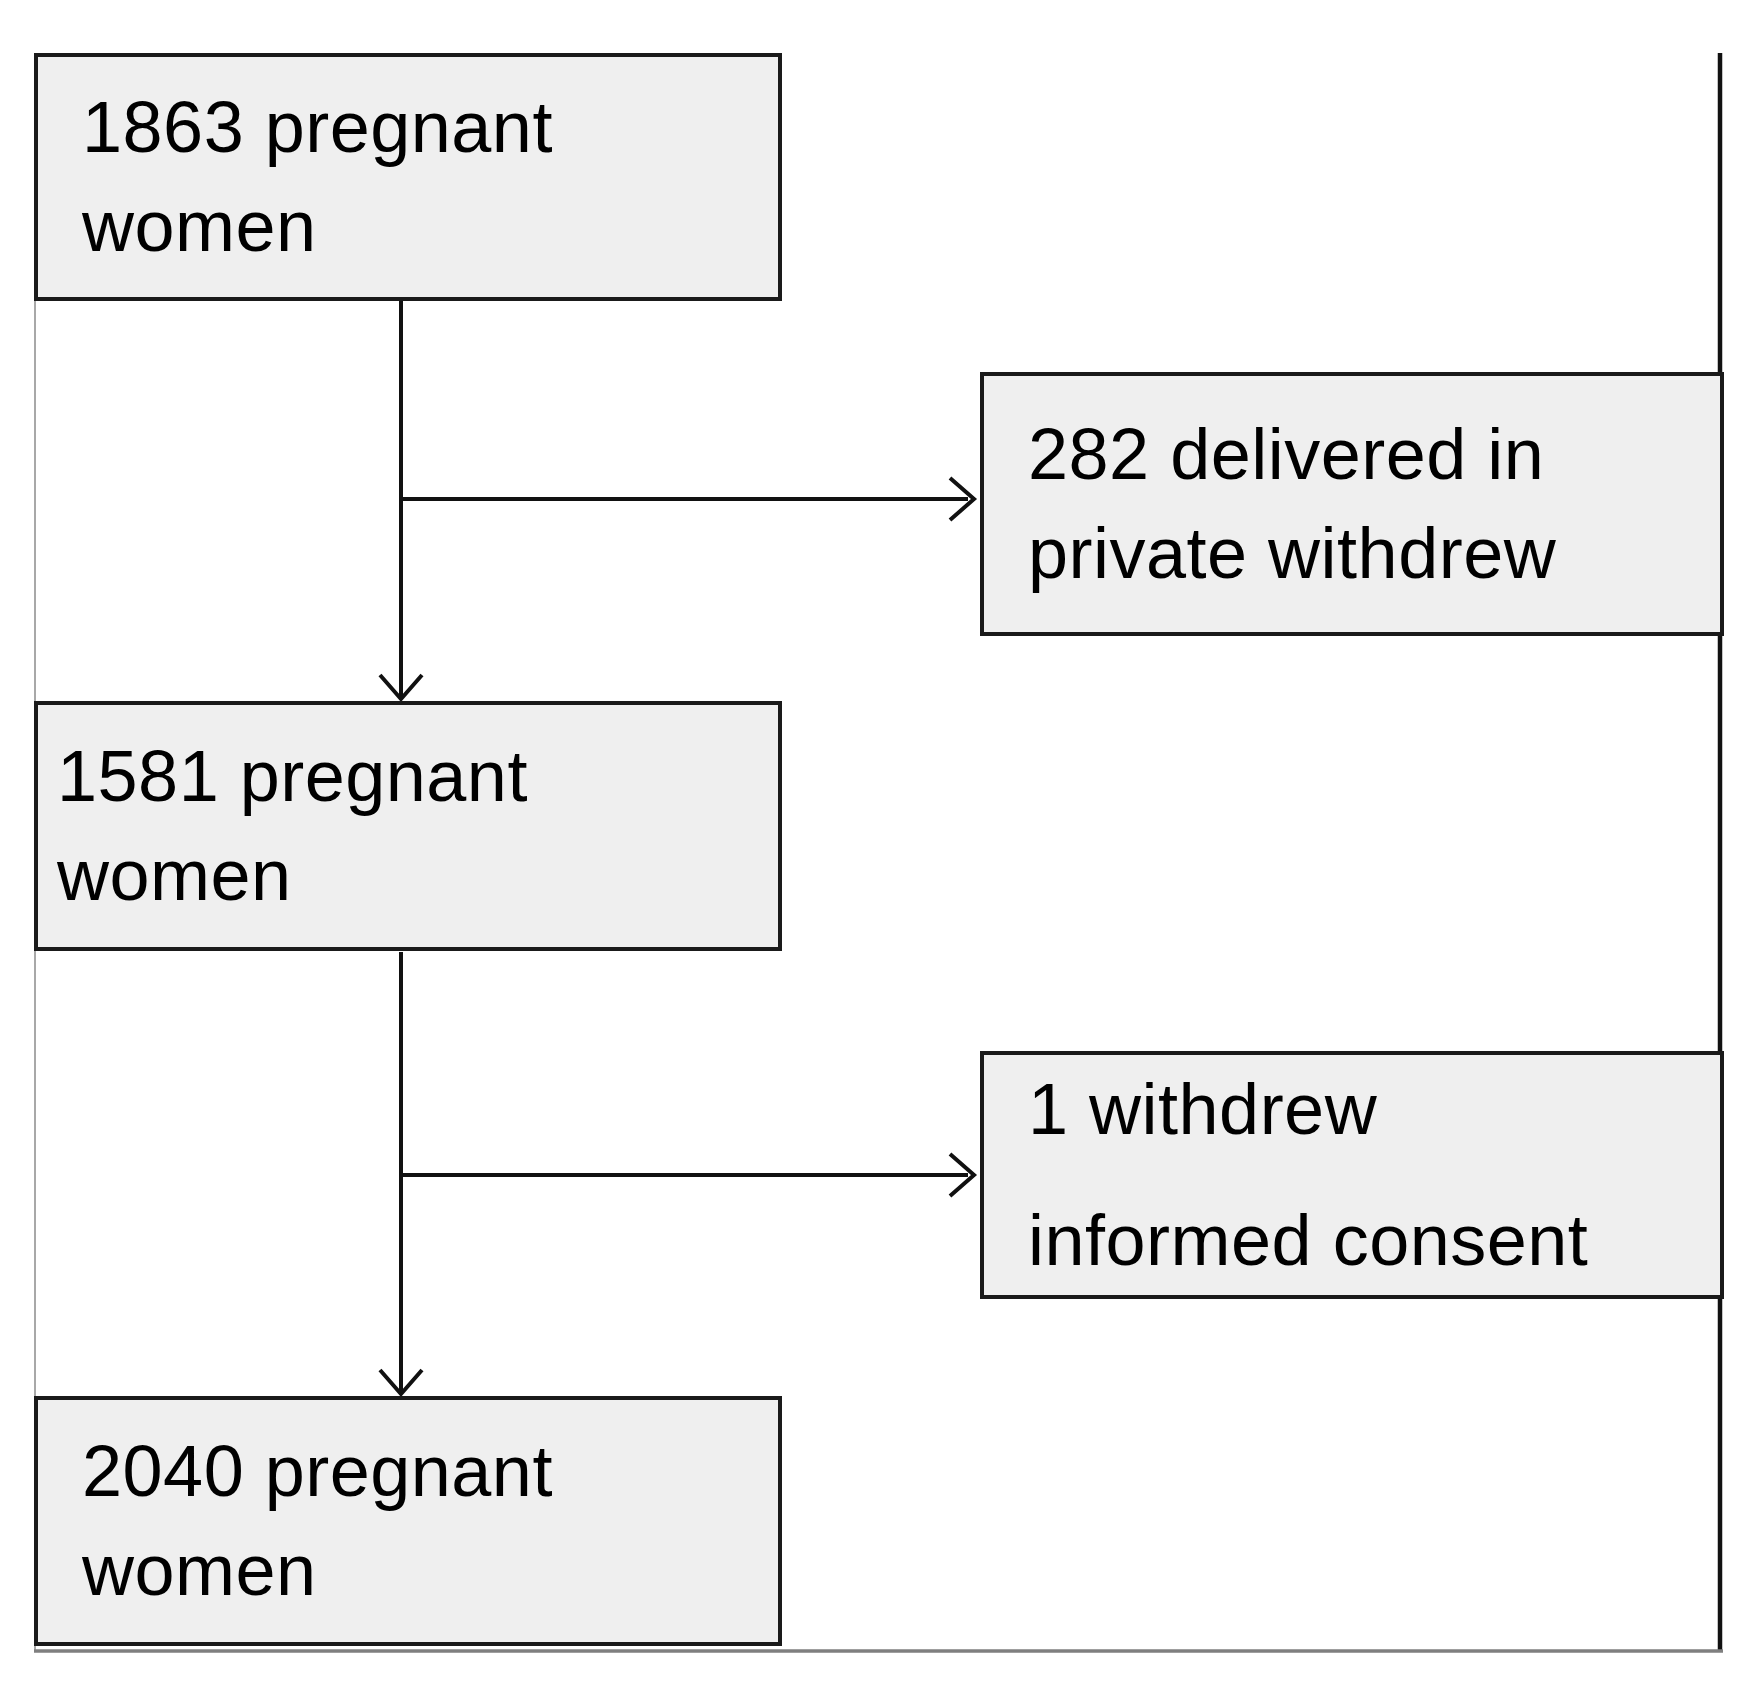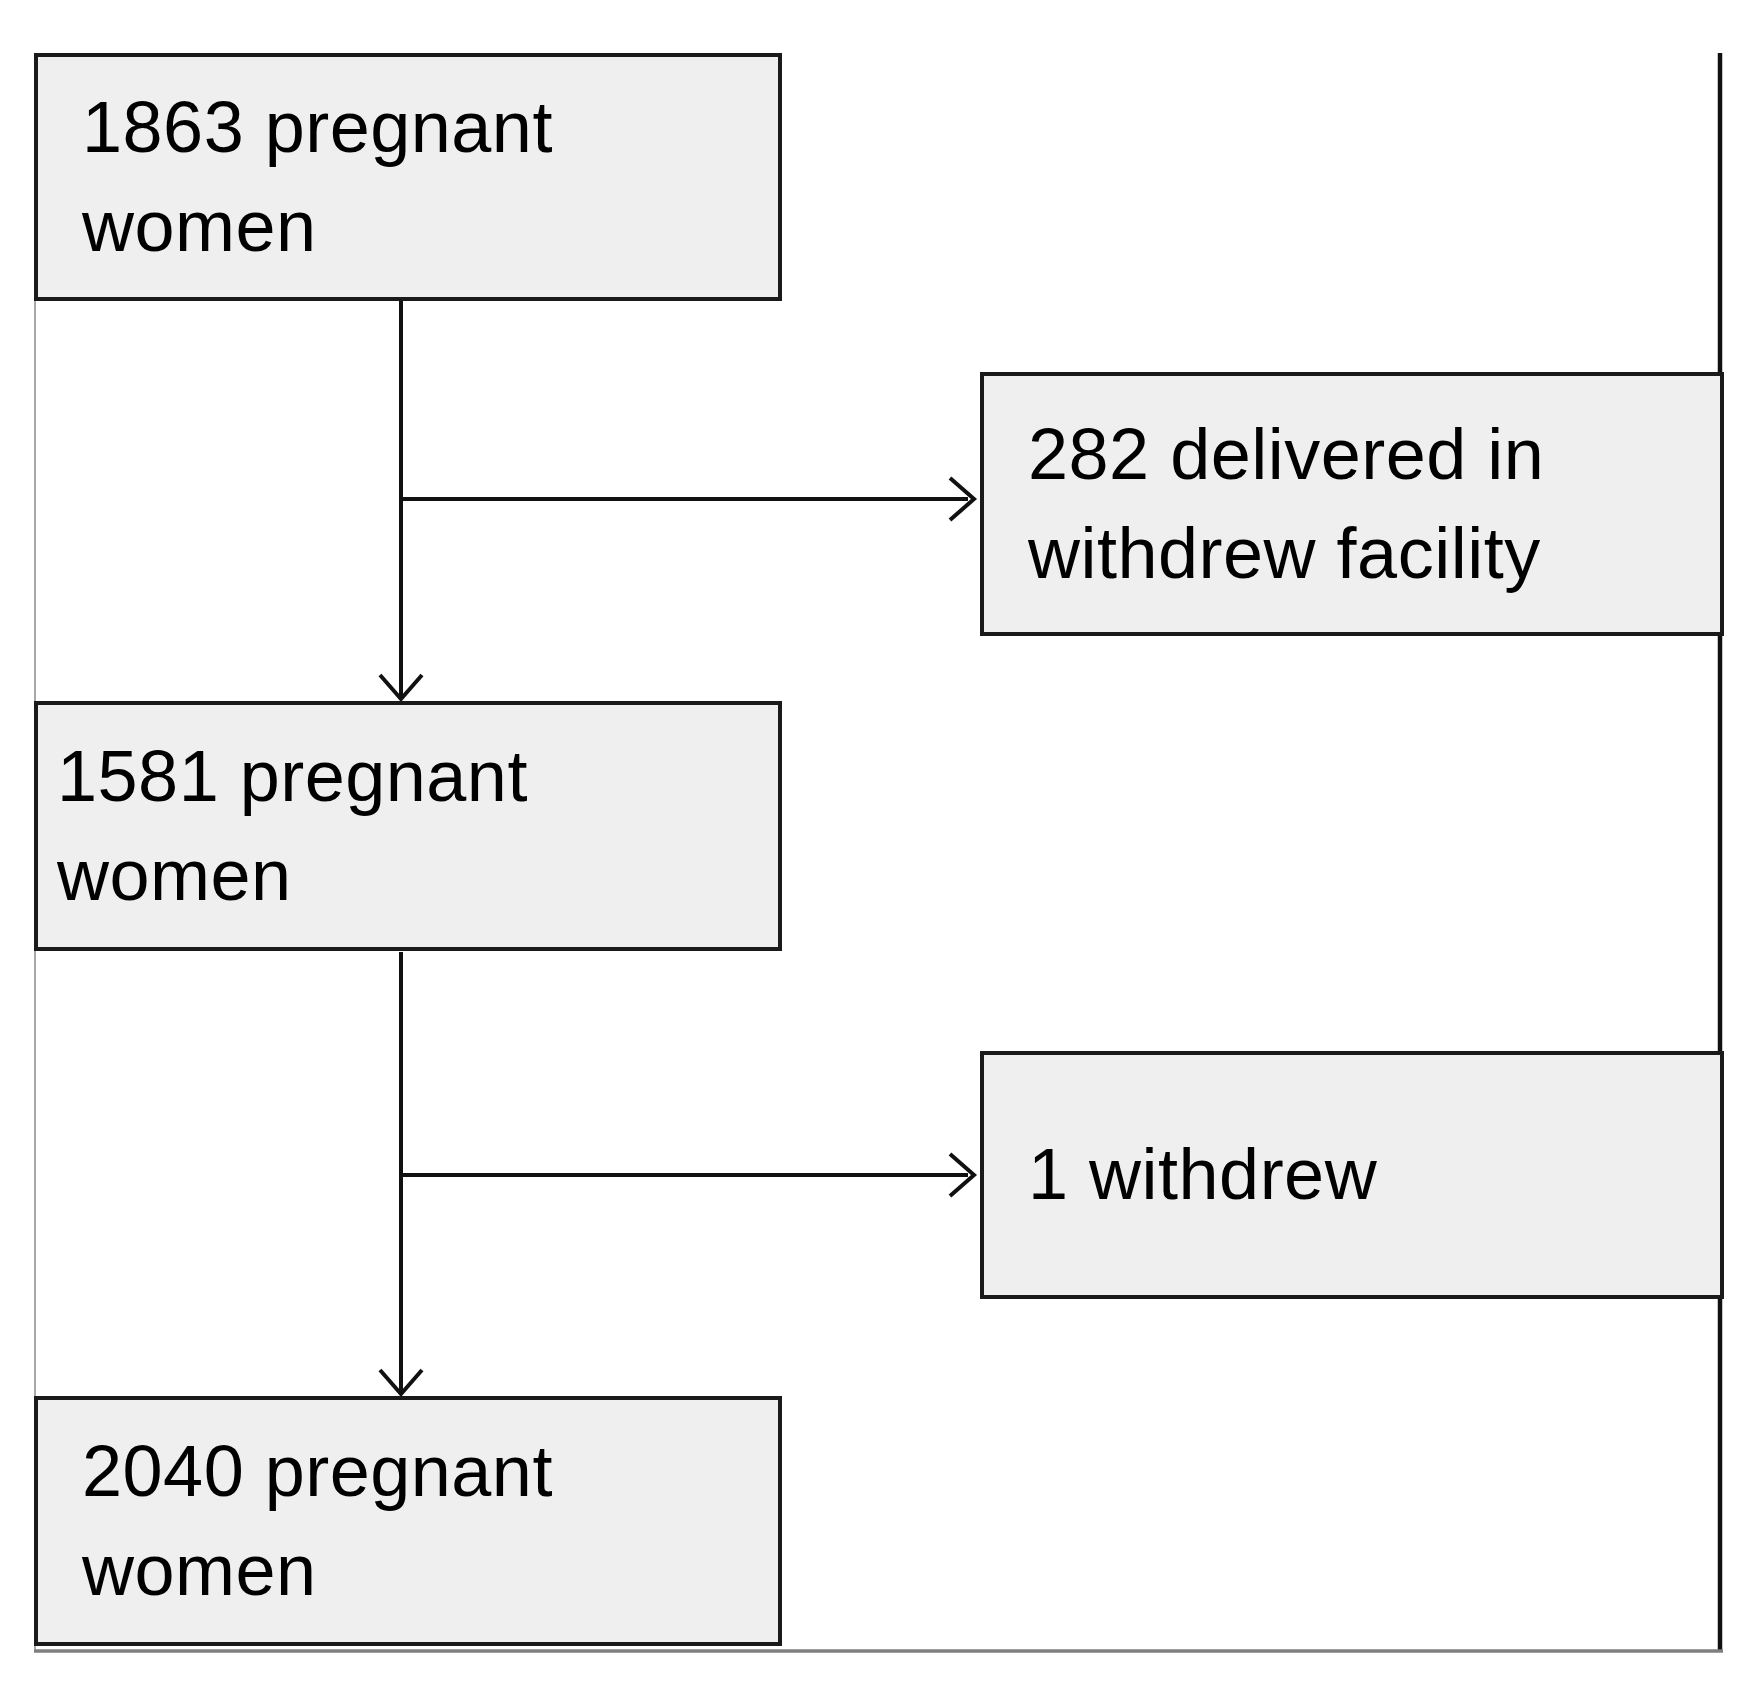--- a/index.html
+++ b/index.html
@@ -71,30 +71,31 @@
     <polyline points="950,1154 974,1175 950,1196" fill="none" stroke="#111111" stroke-width="4"></polyline>
   </svg>
 
   <div class="node node-1">
     <div class="node-line">1863 pregnant</div>
     <div class="node-line">women</div>
   </div>
 
   <div class="node node-2">
     <div class="node-line">282 delivered in</div>
-    <div class="node-line">withdrew facility</div>
+    <div class="node-line">private withdrew</div>
   </div>
 
   <div class="node node-3">
     <div class="node-line">1581 pregnant</div>
     <div class="node-line">women</div>
   </div>
 
   <div class="node node-4">
     <div class="node-line">1 withdrew</div>
+    <div class="node-line">informed consent</div>
   </div>
 
   <div class="node node-5">
     <div class="node-line">2040 pregnant</div>
     <div class="node-line">women</div>
   </div>
 
 </div>
 
 </body></html>

